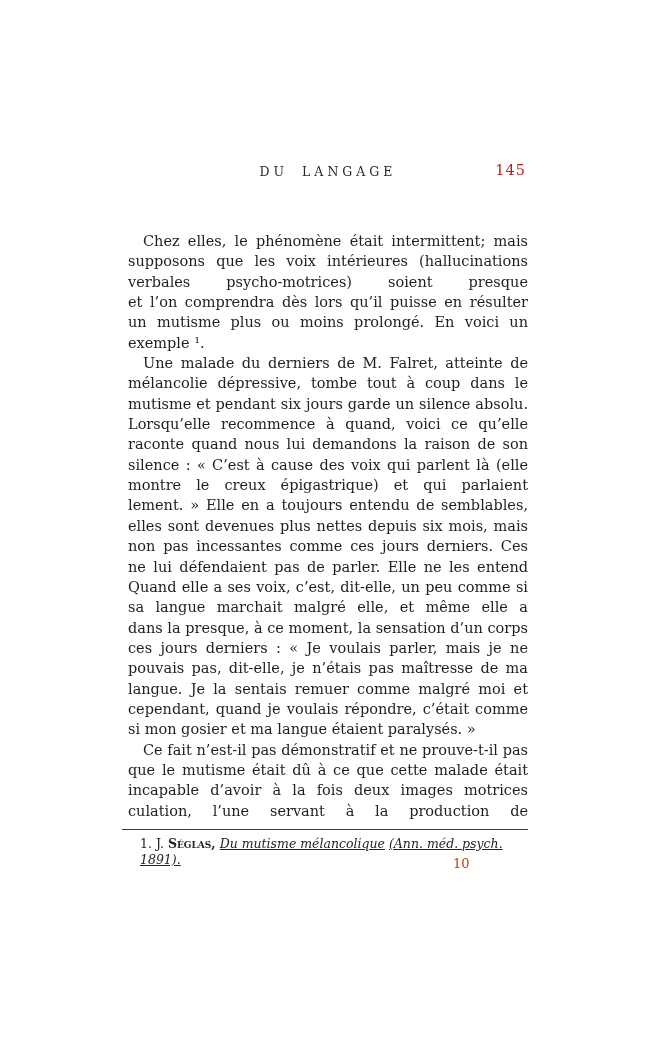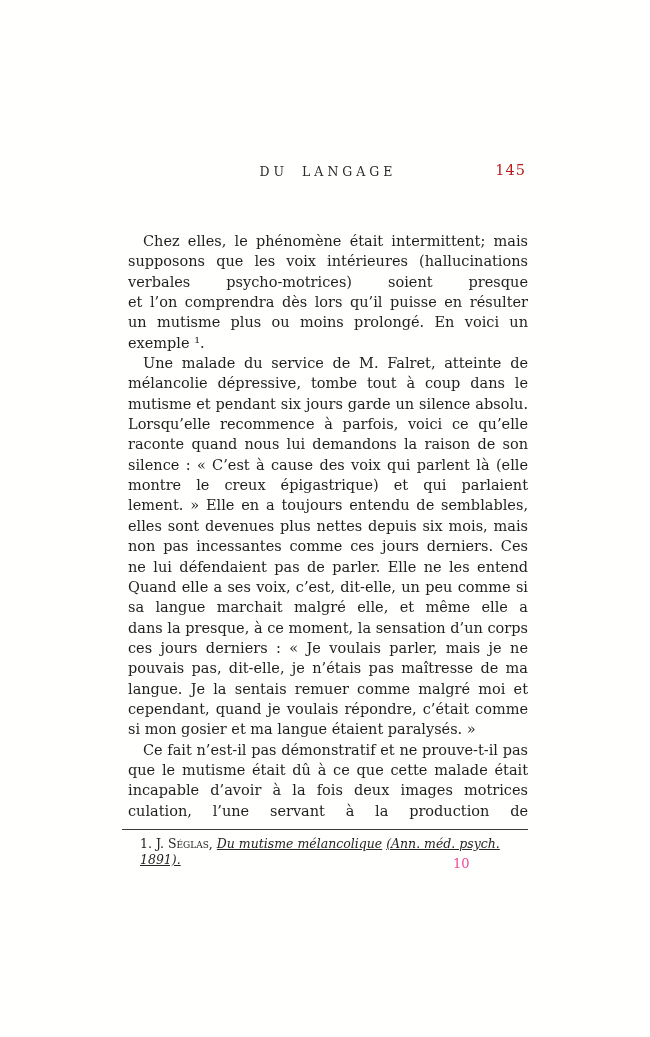--- a/index.html
+++ b/index.html
@@ -69,28 +69,28 @@
   }
   .footnote {
     position: absolute;
     left: 140px;
     top: 836px;
     width: 392px;
     font-size: 12.5px;
     line-height: 16px;
     color: #242424;
   }
-  .fn-author { font-variant: small-caps; }
+  .fn-author { font-variant: small-caps; font-weight: bold; }
   .fn-title, .fn-ref { font-style: italic; text-decoration: underline; }
   .signature-mark {
     position: absolute;
     left: 453px;
     top: 856px;
     font-size: 13px;
-    color: #ec4899;
+    color: #c2410c;
   }
 </style>
 </head>
 <body>
 
 <div class="page">
 
   <div class="header">
     <div class="running-title">DU LANGAGE</div>
     <div class="page-number">145</div>
@@ -99,24 +99,24 @@
   <div class="body-text">
       <div>
         <div class="line first">Chez elles, le phénomène était intermittent; mais</div>
         <div class="line">supposons que les voix intérieures (hallucinations</div>
         <div class="line">verbales psycho-motrices) soient presque incessantes,</div>
         <div class="line">et l’on comprendra dès lors qu’il puisse en résulter</div>
         <div class="line">un mutisme plus ou moins prolongé. En voici un</div>
         <div class="line lastline">exemple ¹.</div>
       </div>
       <div>
-        <div class="line first">Une malade du service de M. Falret, atteinte de</div>
+        <div class="line first">Une malade du derniers de M. Falret, atteinte de</div>
         <div class="line">mélancolie dépressive, tombe tout à coup dans le</div>
         <div class="line">mutisme et pendant six jours garde un silence absolu.</div>
-        <div class="line">Lorsqu’elle recommence à parfois, voici ce qu’elle</div>
+        <div class="line">Lorsqu’elle recommence à quand, voici ce qu’elle</div>
         <div class="line">raconte quand nous lui demandons la raison de son</div>
         <div class="line">silence : « C’est à cause des voix qui parlent là (elle</div>
         <div class="line">montre le creux épigastrique) et qui parlaient continuel-</div>
         <div class="line">lement. » Elle en a toujours entendu de semblables,</div>
         <div class="line">elles sont devenues plus nettes depuis six mois, mais</div>
         <div class="line">non pas incessantes comme ces jours derniers. Ces voix</div>
         <div class="line">ne lui défendaient pas de parler. Elle ne les entend pas</div>
         <div class="line">Quand elle a ses voix, c’est, dit-elle, un peu comme si</div>
         <div class="line">sa langue marchait malgré elle, et même elle a parfois</div>
         <div class="line">dans la presque, à ce moment, la sensation d’un corps</div>

